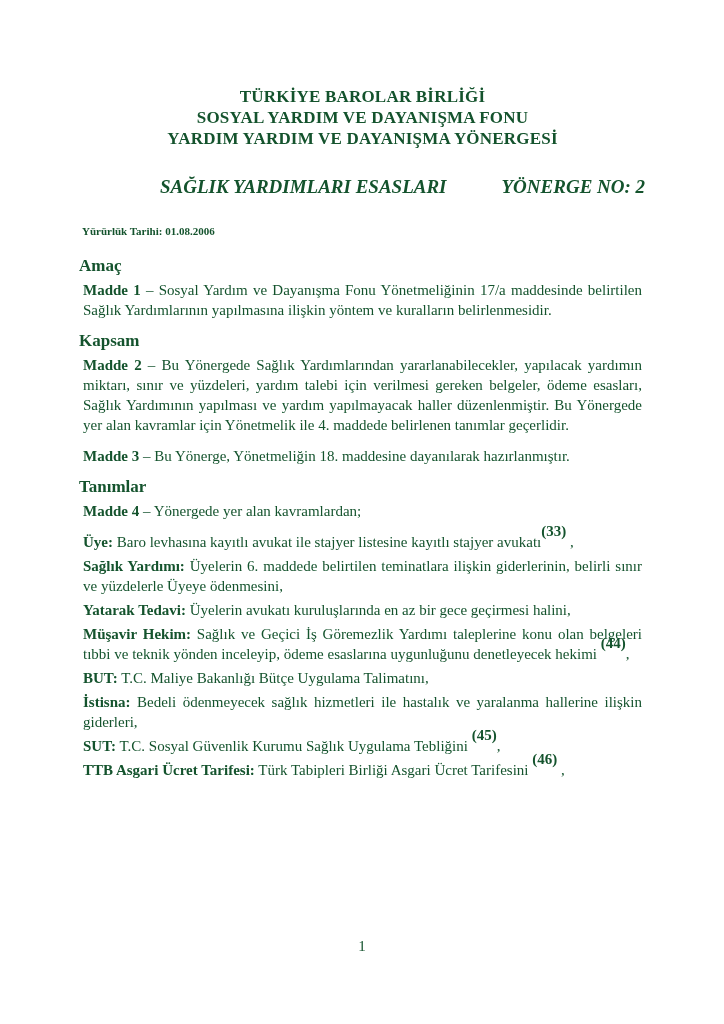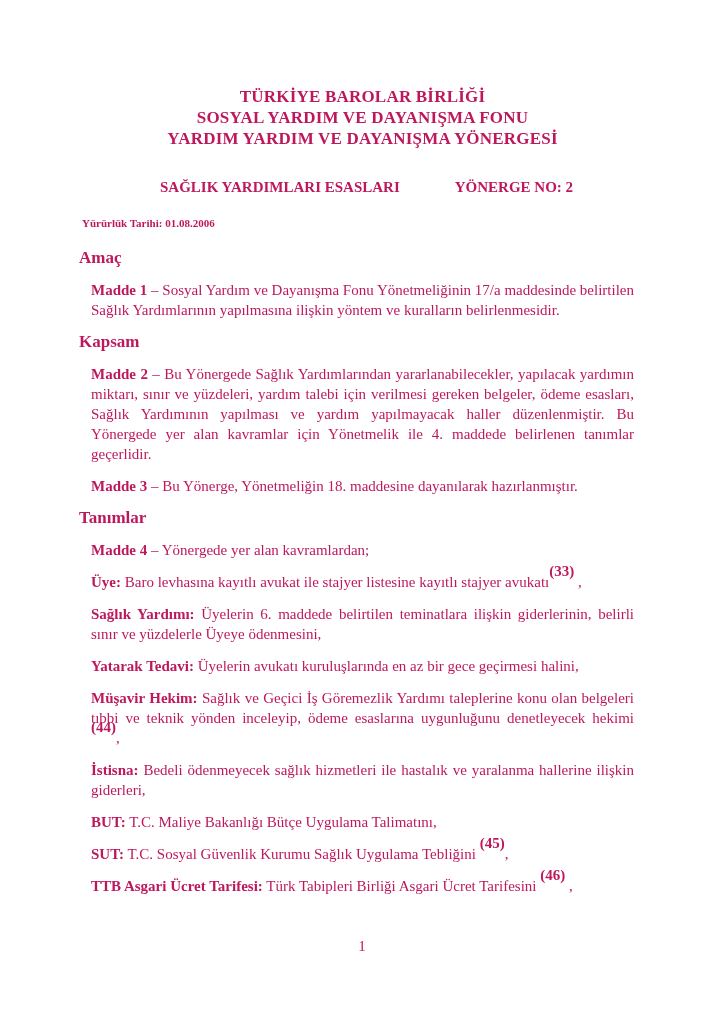--- a/index.html
+++ b/index.html
@@ -4,51 +4,52 @@
 <style>
   html, body { margin: 0; padding: 0; background: #e8e8e8; }
   .page {
     width: 724px; height: 1024px;
     background: #ffffff;
     position: relative;
     margin: 0 auto;
     box-sizing: border-box;
     padding: 86px 78px 0 79px;
     font-family: "Liberation Serif", serif;
-    color: #be185d;
+    color: #14532d;
     overflow: hidden;
   }
   .title-block {
     text-align: center;
     font-weight: bold;
     font-size: 17px;
     line-height: 21px;
     letter-spacing: 0.2px;
     margin-bottom: 28px;
   }
   .subtitle {
     font-weight: bold;
-    font-size: 15px;
+    font-size: 19px;
     line-height: 20px;
     padding-left: 81px;
-    margin-bottom: 16px;
+    margin-bottom: 24px;
     white-space: nowrap;
+    font-style: italic;
   }
   .subtitle .right { margin-left: 55px; }
   .effective-date {
     font-weight: bold;
     font-size: 11px;
     line-height: 20px;
     padding-left: 3px;
     margin-bottom: 15px;
   }
   .block { margin-bottom: 11px; }
   .heading { font-weight: bold; font-size: 17px; line-height: 20px; }
   p.body-text {
-    margin: 12px;
+    margin: 4px;
     font-size: 15px;
     line-height: 20px;
     text-align: justify;
   }
   p.body-text strong { font-weight: bold; }
   sup.fnote {
     font-weight: bold;
     font-size: 15px;
     line-height: 0;
     position: relative;
@@ -102,23 +103,23 @@
 
   <p class="body-text block"><strong>Üye:</strong><span> Baro levhasına kayıtlı avukat ile stajyer listesine kayıtlı stajyer avukatı</span><sup class="fnote">(33)</sup><span> ,</span></p>
 
   <p class="body-text block"><strong>Sağlık Yardımı:</strong><span> Üyelerin 6. maddede belirtilen teminatlara ilişkin giderlerinin, belirli sınır ve yüzdelerle Üyeye ödenmesini,</span><sup class="fnote"></sup><span></span></p>
 
 
   <p class="body-text block"><strong>Yatarak Tedavi:</strong><span> Üyelerin avukatı kuruluşlarında en az bir gece geçirmesi halini,</span><sup class="fnote"></sup><span></span></p>
 
   <p class="body-text block"><strong>Müşavir Hekim:</strong><span> Sağlık ve Geçici İş Göremezlik Yardımı taleplerine konu olan belgeleri tıbbi ve teknik yönden inceleyip, ödeme esaslarına uygunluğunu denetleyecek hekimi </span><sup class="fnote">(44)</sup><span>,</span></p>
 
+  <p class="body-text block"><strong>BUT:</strong><span> T.C. Maliye Bakanlığı Bütçe Uygulama Talimatını,</span><sup class="fnote"></sup><span></span></p>
+
   <p class="body-text block"><strong>İstisna:</strong><span> Bedeli ödenmeyecek sağlık hizmetleri ile hastalık ve yaralanma hallerine ilişkin giderleri,</span><sup class="fnote"></sup><span></span></p>
-
-  <p class="body-text block"><strong>BUT:</strong><span> T.C. Maliye Bakanlığı Bütçe Uygulama Talimatını,</span><sup class="fnote"></sup><span></span></p>
 
   <p class="body-text block"><strong>SUT:</strong><span> T.C. Sosyal Güvenlik Kurumu Sağlık Uygulama Tebliğini </span><sup class="fnote">(45)</sup><span>,</span></p>
 
   <p class="body-text block"><strong>TTB Asgari Ücret Tarifesi:</strong><span> Türk Tabipleri Birliği Asgari Ücret Tarifesini </span><sup class="fnote">(46)</sup><span> ,</span></p>
 
   <div class="page-number">1</div>
 
 </div>
 
 </body></html>

